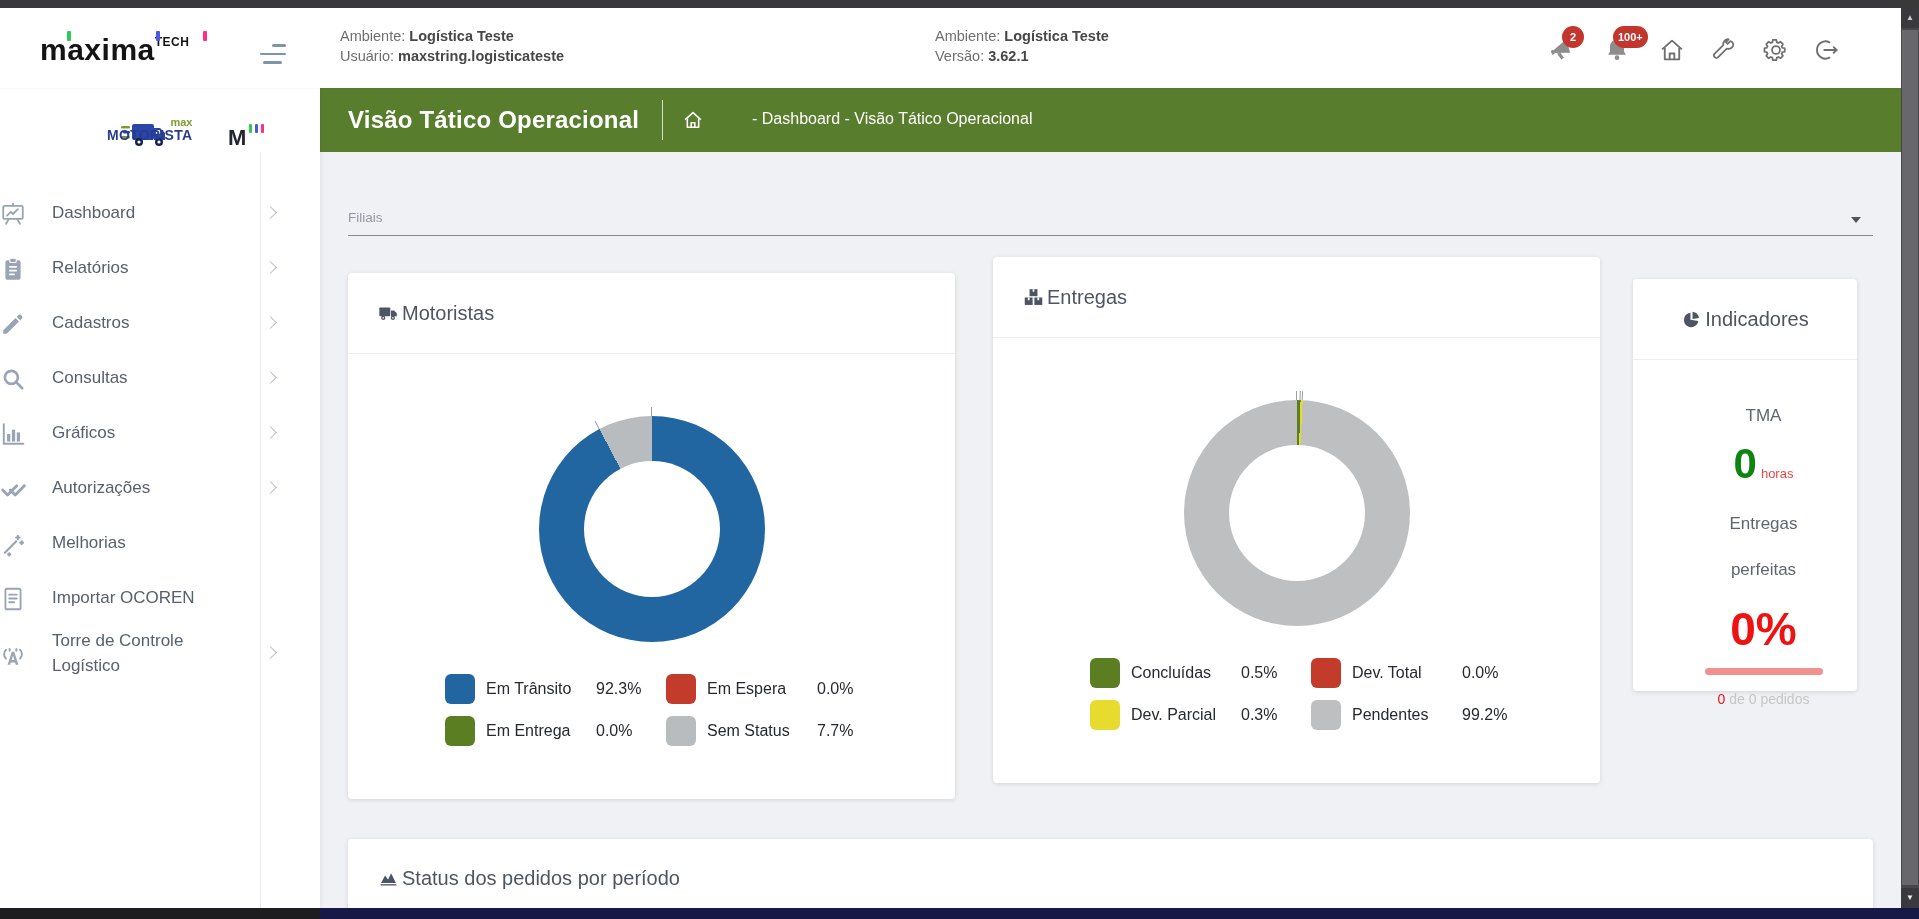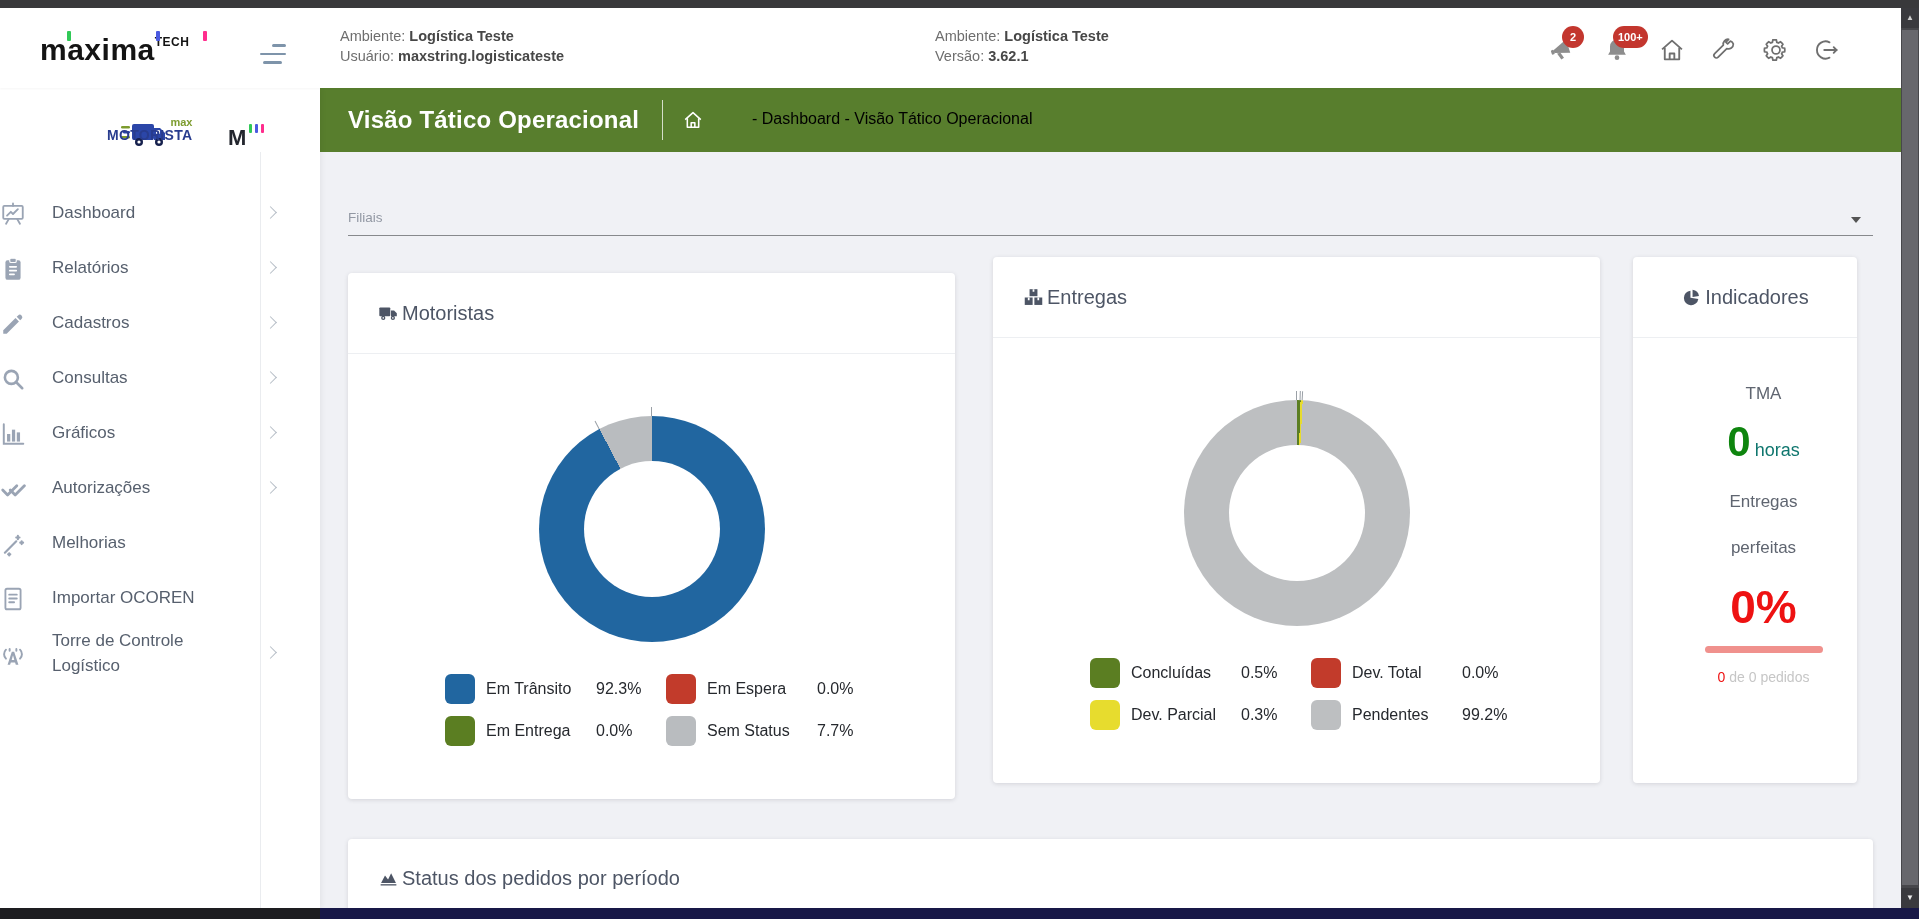--- a/index.html
+++ b/index.html
@@ -64,56 +64,56 @@
   .nav-label { margin-left:26px; font-size:17px; color:#57606e; width:178px; line-height:1.45; }
   .chev { position:absolute; left:266px; top:50%; width:9px; height:9px; margin-top:-6px;
     border-top:1.8px solid #b6bdc6; border-right:1.8px solid #b6bdc6; transform:rotate(45deg); }
 
   
   .main { position:absolute; left:320px; top:88px; right:18px; bottom:11px; background:#f0f1f5; }
   .titlebar { position:relative; height:64px; background:#587e2d; display:flex; align-items:center; }
   .tb-title { margin-left:28px; font-size:24px; font-weight:600; color:#fff; letter-spacing:.2px; }
   .tb-sep { position:absolute; left:342px; top:12px; bottom:12px; width:1px; background:rgba(255,255,255,.75); }
   .tb-home { position:absolute; left:362px; top:21px; width:22px; height:22px; cursor:pointer; }
-  .tb-crumb { position:absolute; left:432px; top:22px; font-size:16px; color:#000000; }
+  .tb-crumb { position:absolute; left:432px; top:22px; font-size:16px; color:#ffffff; }
 
   .content { padding:0 28px; }
   .filiais { position:relative; margin-top:56px; height:28px; border-bottom:1px solid #87898c; cursor:pointer; }
   .filiais-label { font-size:13.5px; color:#9298a3; }
   .filiais-arrow { position:absolute; right:12px; top:9px; width:0; height:0;
     border-left:5px solid transparent; border-right:5px solid transparent; border-top:6px solid #545454; }
 
   .cards-row { display:flex; margin-top:21px; }
   .card { background:#fff; border-radius:4px; box-shadow:0 1px 4px rgba(60,64,75,.16); }
   .card-hd { height:81px; display:flex; align-items:center; padding-left:30px; border-bottom:1px solid #edeff2; }
   .card-hd svg { width:21px; height:21px; margin-right:3px; }
   .card-title { font-size:20px; font-weight:500; color:#4d5565; }
   .card-m, .card-e { width:607px; height:526px; }
   .card-m { margin-right:38px;margin-top:16px; }
   .card-e { margin-right:33px; }
-  .card-i { width:224px; height:526px; }
+  .card-i { width:224px; height:412px;margin-top:22px; }
   .card-i .card-hd { padding-left:0; justify-content:center; }
 
   .donut-wrap { position:relative; width:226px; height:226px; margin:62px auto 0; }
   .donut { position:absolute; inset:0; border-radius:50%; }
   .donut-hole { position:absolute; left:45px; top:45px; width:136px; height:136px; border-radius:50%; background:#fff; }
   .tick-stub { position:absolute; left:112.5px; top:-9px; width:1px; height:9px; background:#9aa0a6;
     transform-origin:0.5px 121.5px; }
 
   .legend { display:grid; grid-template-columns:221px 1fr; row-gap:12px; margin-top:32px; padding-left:97px; }
   .legend-item { display:flex; align-items:center; height:30px; cursor:pointer; }
   .swatch { width:30px; height:30px; border-radius:6px; flex:0 0 30px; }
   .l-label { margin-left:11px; width:110px; font-size:16px; color:#26292e; }
   .l-value { font-size:16px; color:#26292e; }
 
   .ind-body { text-align:center;padding-left:37px; }
   .ind-tma { margin-top:46px; font-size:17px; color:#5f6570; }
   .ind-hours { margin-top:14px; }
   .ind-hours .num { font-size:42px; font-weight:700; color:#0e850e; }
-  .ind-hours .unit { font-size:18px; color:#0f766e; margin-left:4px; }
+  .ind-hours .unit { font-size:13px; color:#ef4444; margin-left:4px; }
   .ind-line { margin-top:26px; font-size:17px; color:#5f6570; }
   .ind-pct { margin-top:22px; font-size:46px; font-weight:700; color:#ee1212; }
   .ind-bar { width:118px; height:7px; border-radius:3.5px; background:#f0918d; margin:12px auto 0; }
   .ind-foot { margin-top:16px; font-size:14px; color:#c6c6c6; }
   .ind-foot .hl { color:#ee1212; }
 
   .card-status { margin-top:40px; height:110px; }
   .card-status .card-hd { height:79px; }
 </style>
 </head>

